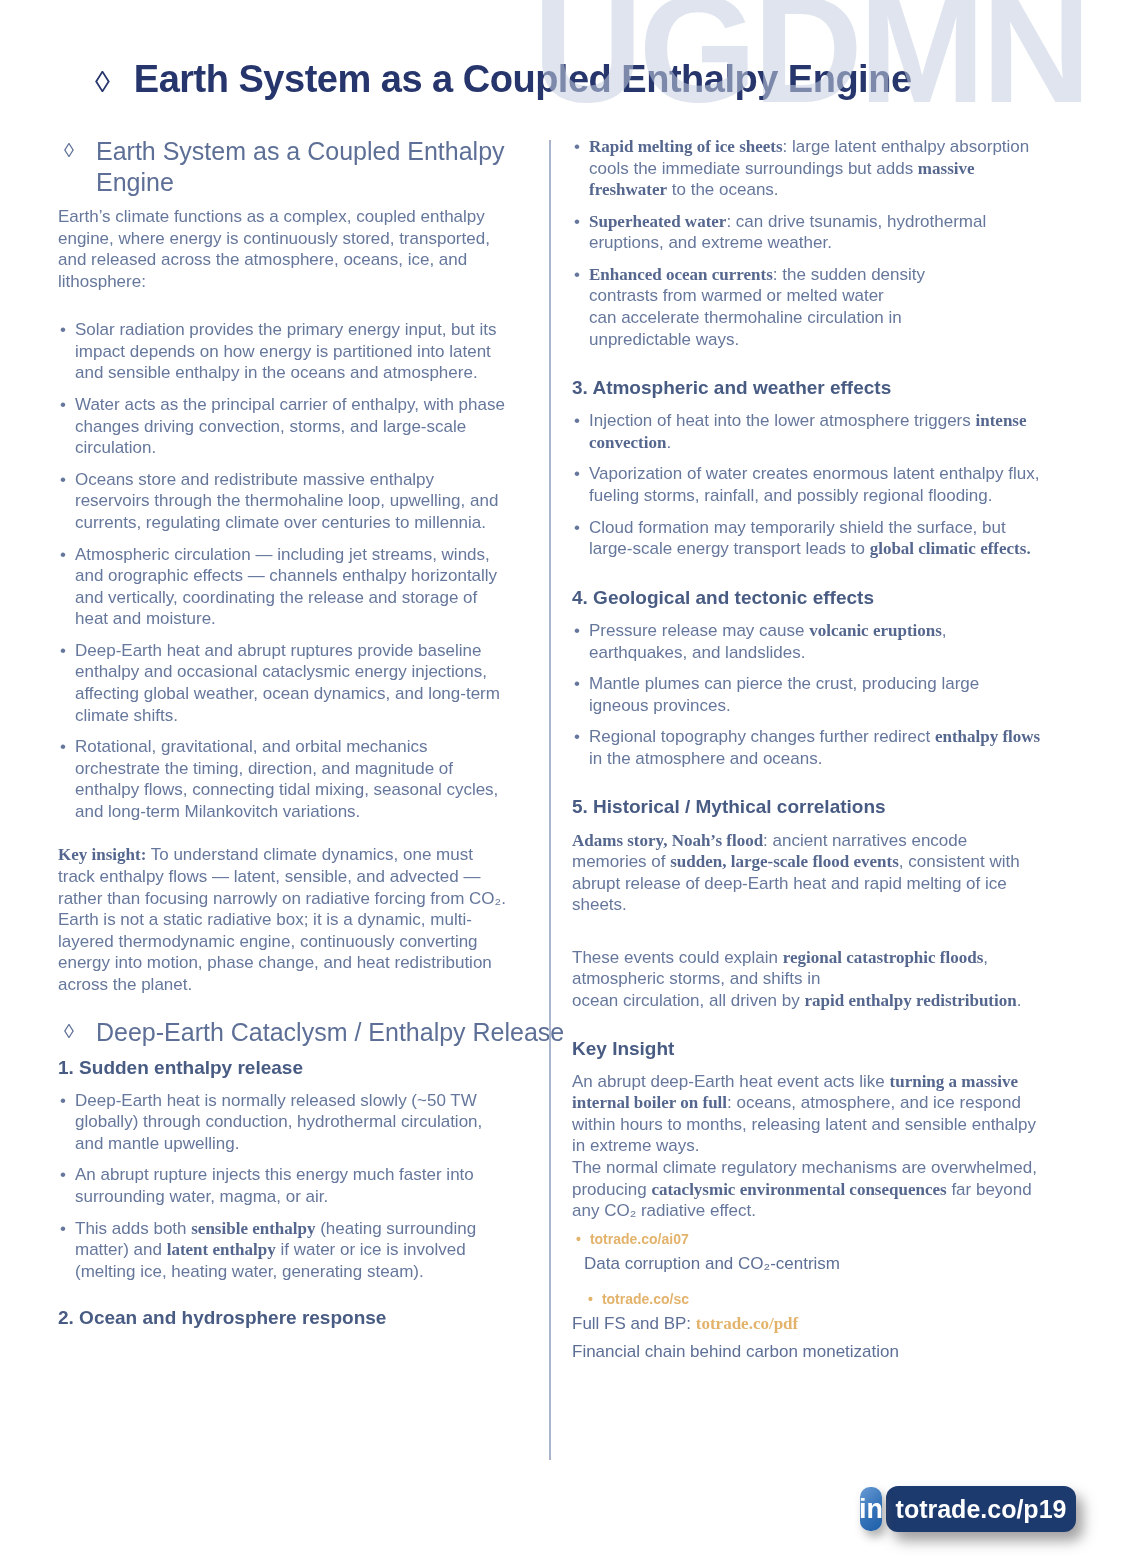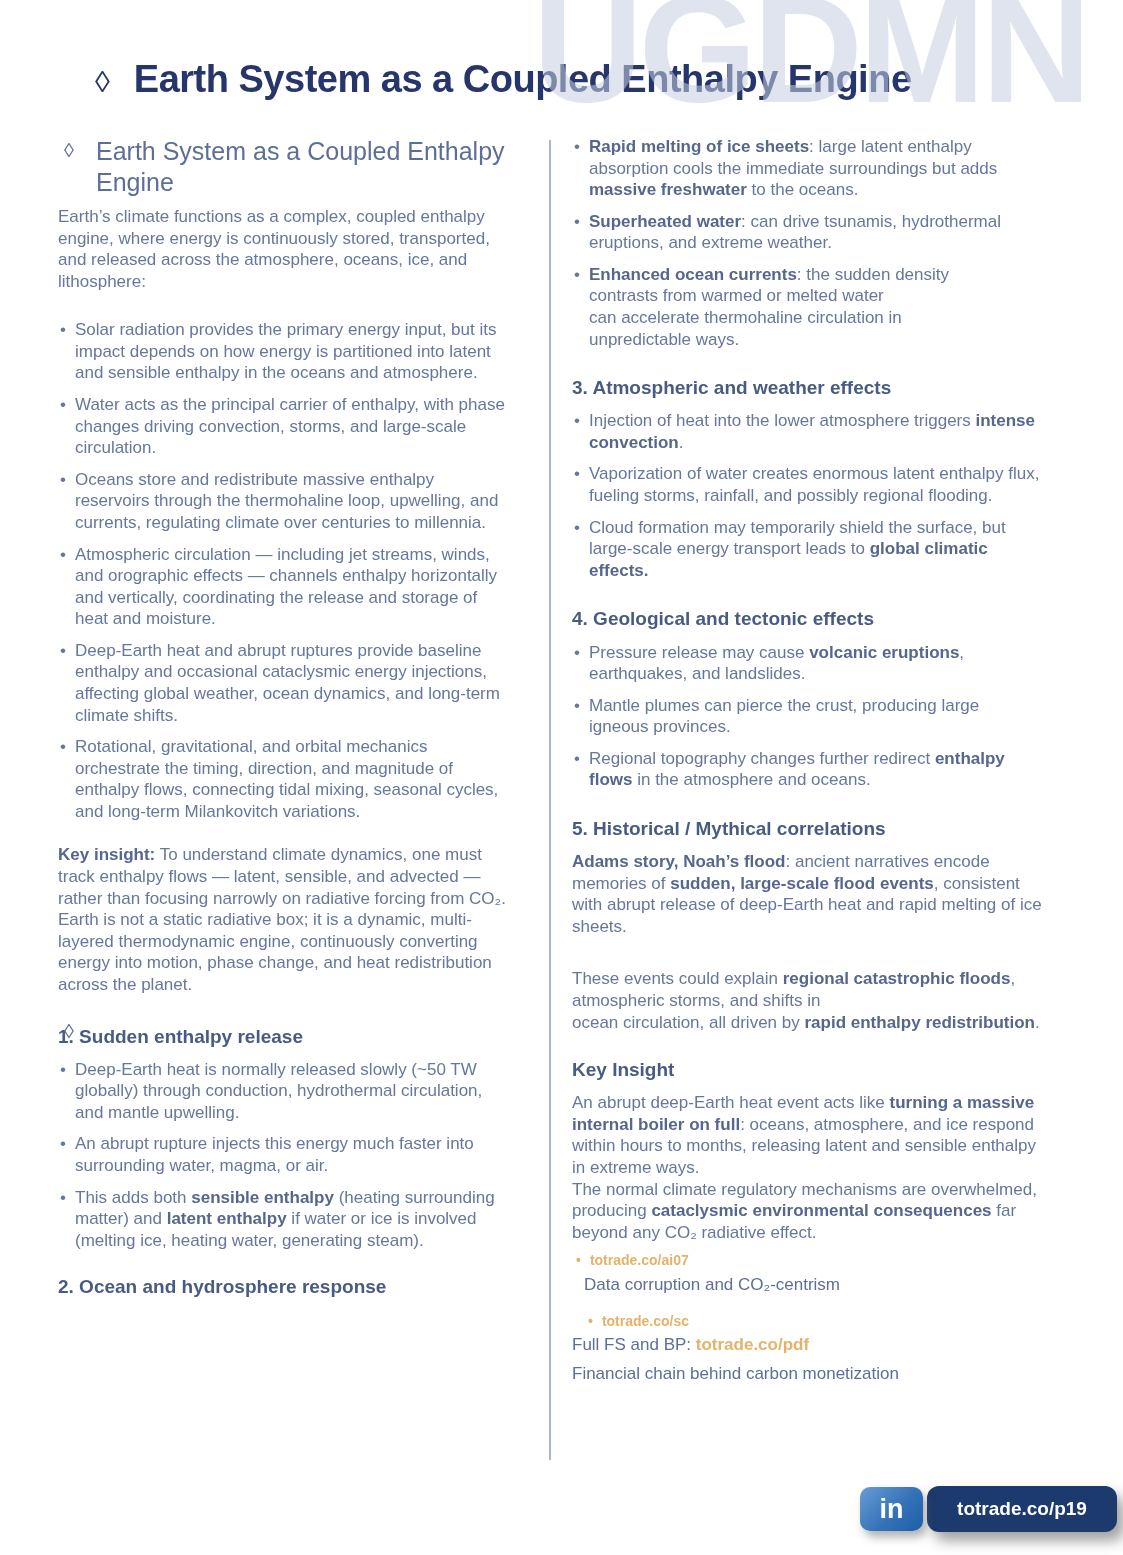--- a/index.html
+++ b/index.html
@@ -29,47 +29,47 @@
   .h2{
     position:relative;font-size:25px;line-height:1.24;color:#5d6f96;
     padding-left:38px;width:470px;margin:0 0 8px 0;
   }
   .h2 .h2-diamond{position:absolute;left:6px;top:2px;font-size:20px;color:#5d6f96;}
   .h3{font-size:19px;font-weight:700;color:#485b83;margin:0 0 10px 0;}
   .para{margin:0 0 9px 0;white-space:pre-line;}
   .bullet{position:relative;padding-left:17px;margin:0 0 10px 0;}
   .bullet .marker{position:absolute;left:2px;top:0;}
   .bullet .btext{white-space:pre-line;}
-  .b{font-weight:700;color:#55678e;}
+  .b{font-weight:700;color:#55678e;font-family:Liberation Serif, serif;}
   .gold{color:#e3b36c;}
   .linkline{font-size:14px;font-weight:700;margin:6px 0 4px 0;}
   .linkline .marker{margin-right:9px;font-weight:700;}
   .note{font-size:17px;color:#5d6f96;margin:0 0 7px 0;}
   .note .gold{font-weight:700;}
   .gap{width:100%;}
   .toc-btn{
     position:absolute;left:78px;top:1569px;width:88px;height:48px;z-index:2;
     background:#1d3a6e;border-radius:12px;
     box-shadow:9px 11px 16px rgba(60,60,60,0.6);
     color:#ffffff;font-size:29px;font-weight:700;
     display:flex;align-items:center;justify-content:center;
     cursor:pointer;
   }
   .li-badge{position:absolute;left:860px;top:1486px;z-index:2;display:flex;align-items:center;}
   .li-icon{
-    width:63px;height:44px;border-radius:10px;
+    width:22px;height:44px;border-radius:10px;
     background:linear-gradient(135deg,#6a9cd6 0%,#3573b8 55%,#1d5ea8 100%);
     color:#ffffff;font-size:27px;font-weight:700;
     display:flex;align-items:center;justify-content:center;
     box-shadow:4px 6px 10px rgba(80,80,80,0.45);
     cursor:pointer;z-index:3;
   }
   .pill{
     margin-left:4px;width:190px;height:46px;border-radius:12px;
-    background:#1d3a6e;color:#ffffff;font-size:19px;font-weight:700;
+    background:#1d3a6e;color:#ffffff;font-size:25px;font-weight:700;
     display:flex;align-items:center;justify-content:center;
     box-shadow:7px 9px 13px rgba(70,70,70,0.5);
     cursor:pointer;
   }
 </style>
 </head>
 <body>
 
 <div class="page">
 
@@ -86,21 +86,21 @@
       <div class="gap" style="height: 18px;"></div>
       <div class="bullet"><span class="marker">•</span><span class="btext"><span>Solar radiation provides the primary energy input, but its impact depends on how energy is partitioned into latent and sensible enthalpy in the oceans and atmosphere.</span></span></div>
       <div class="bullet"><span class="marker">•</span><span class="btext"><span>Water acts as the principal carrier of enthalpy, with phase changes driving convection, storms, and large-scale circulation.</span></span></div>
       <div class="bullet"><span class="marker">•</span><span class="btext"><span>Oceans store and redistribute massive enthalpy reservoirs through the thermohaline loop, upwelling, and currents, regulating climate over centuries to millennia.</span></span></div>
       <div class="bullet"><span class="marker">•</span><span class="btext"><span>Atmospheric circulation — including jet streams, winds, and orographic effects — channels enthalpy horizontally and vertically, coordinating the release and storage of heat and moisture.</span></span></div>
       <div class="bullet"><span class="marker">•</span><span class="btext"><span>Deep-Earth heat and abrupt ruptures provide baseline enthalpy and occasional cataclysmic energy injections, affecting global weather, ocean dynamics, and long-term climate shifts.</span></span></div>
       <div class="bullet"><span class="marker">•</span><span class="btext"><span>Rotational, gravitational, and orbital mechanics orchestrate the timing, direction, and magnitude of enthalpy flows, connecting tidal mixing, seasonal cycles, and long-term Milankovitch variations.</span></span></div>
       <div class="gap" style="height: 12px;"></div>
       <div class="para"><span class="b">Key insight:</span><span> To understand climate dynamics, one must track enthalpy flows — latent, sensible, and advected — rather than focusing narrowly on radiative forcing from CO₂. Earth is not a static radiative box; it is a dynamic, multi-layered thermodynamic engine, continuously converting energy into motion, phase change, and heat redistribution across the planet.</span></div>
       <div class="gap" style="height: 12px;"></div>
-      <div class="h2"><span class="h2-diamond">◊</span></div>
+      <div class="h2"><span class="h2-diamond">◊</span><span>Deep-Earth Cataclysm / Enthalpy Release</span></div>
       <div class="h3">1. Sudden enthalpy release</div>
       <div class="bullet"><span class="marker">•</span><span class="btext"><span>Deep-Earth heat is normally released slowly (~50 TW globally) through conduction, hydrothermal circulation, and mantle upwelling.</span></span></div>
       <div class="bullet"><span class="marker">•</span><span class="btext"><span>An abrupt rupture injects this energy much faster into surrounding water, magma, or air.</span></span></div>
       <div class="bullet"><span class="marker">•</span><span class="btext"><span>This adds both </span><span class="b">sensible enthalpy</span><span> (heating surrounding matter) and </span><span class="b">latent enthalpy</span><span> if water or ice is involved (melting ice, heating water, generating steam).</span></span></div>
       <div class="gap" style="height: 14px;"></div>
       <div class="h3">2. Ocean and hydrosphere response</div>
     </div>
   <div class="divider"></div>
   <div class="col right" id="col-right">
       <div class="bullet"><span class="marker">•</span><span class="btext"><span class="b">Rapid melting of ice sheets</span><span>: large latent enthalpy absorption cools the immediate surroundings but adds </span><span class="b">massive freshwater</span><span> to the oceans.</span></span></div>

